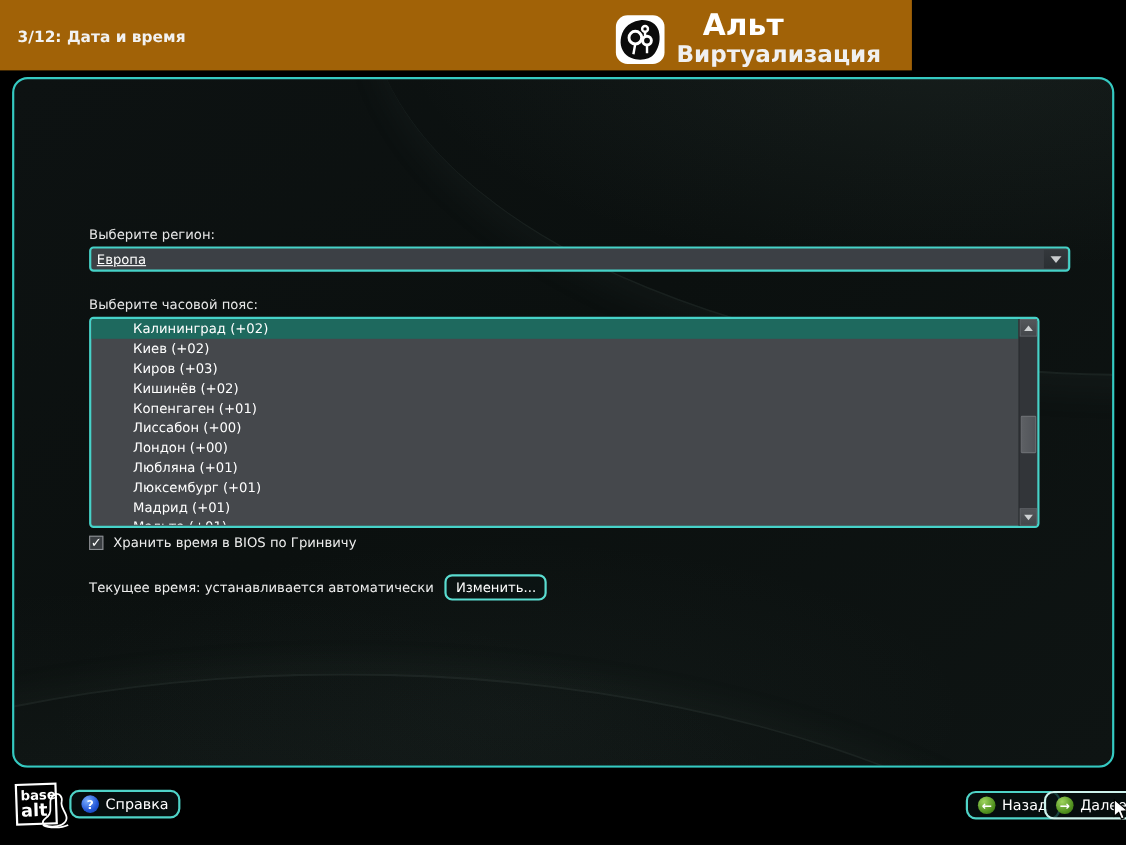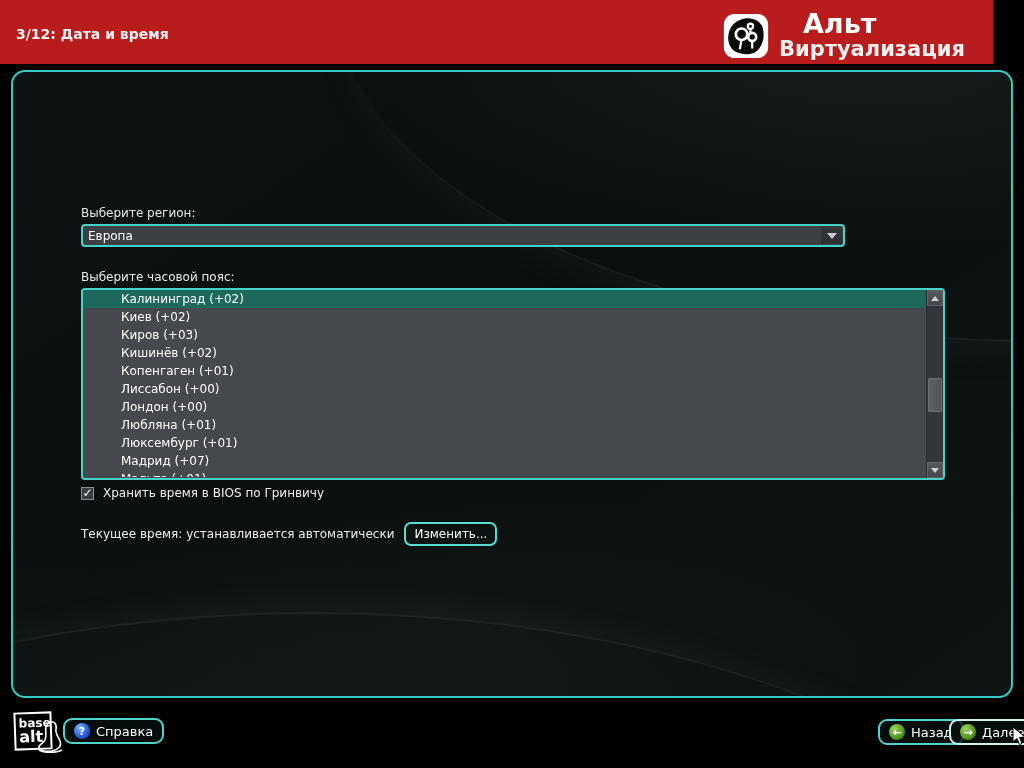--- a/index.html
+++ b/index.html
@@ -6,22 +6,22 @@
   html, body { width: 1024px; height: 768px; overflow: hidden; }
   body {
     background: #000;
     font-family: "DejaVu Sans", "Liberation Sans", sans-serif;
     color: #fff;
     position: relative;
   }
 
   
   .topbar {
-    position: absolute; left: 0; top: 0; width: 993px; height: 64px;
-    background: #b91c1c;
+    position: absolute; left: 0; top: 0; width: 829px; height: 64px;
+    background: #a16207;
   }
   .step-title {
     position: absolute; left: 16px; top: 26px;
     font-size: 14px; font-weight: bold; color: #f2f2f2;
   }
   .brand { position: absolute; right: 28px; top: 10px; display: flex; align-items: center; gap: 10px; }
   .brand-icon { width: 46px; height: 46px; }
   .brand-text .brand-name { font-size: 27px; font-weight: bold; color: #fff; line-height: 1.0; margin-left: 24px; }
   .brand-text .brand-product { font-size: 21px; font-weight: 700; color: #f0f0f0; line-height: 1.15; }
 
@@ -51,23 +51,23 @@
   }
 
   .form-area { position: absolute; left: 68px; top: 0; width: 866px; }
 
   .field-label { font-size: 12px; color: #e8e8e8; }
   .label-region { position: absolute; top: 134px; left: 0; }
   .label-tz { position: absolute; top: 198px; left: 0; }
 
   
   .combo {
-    position: absolute; top: 152px; left: 0; width: 764px; height: 23px;
+    position: absolute; top: 152px; left: 0; width: 892px; height: 23px;
     background: #3c4045; border: 2px solid #46d2c8; border-radius: 4px;
-    display: flex; align-items: center; cursor: default;
+    display: flex; align-items: center; cursor: default; text-decoration: underline;
   }
   .combo-value { flex: 1; font-size: 12px; color: #fff; padding-left: 5px; }
   .combo-btn {
     width: 21px; height: 17px; margin-right: 1px;
     background: linear-gradient(#34383c, #2b2f33);
     display: flex; align-items: center; justify-content: center;
   }
   .combo-arrow {
     width: 0; height: 0;
     border-left: 5px solid transparent; border-right: 5px solid transparent;
@@ -197,21 +197,21 @@
       <div class="list-rows">
         <div class="list-row selected">Калининград (+02)</div>
         <div class="list-row">Киев (+02)</div>
         <div class="list-row">Киров (+03)</div>
         <div class="list-row">Кишинёв (+02)</div>
         <div class="list-row">Копенгаген (+01)</div>
         <div class="list-row">Лиссабон (+00)</div>
         <div class="list-row">Лондон (+00)</div>
         <div class="list-row">Любляна (+01)</div>
         <div class="list-row">Люксембург (+01)</div>
-        <div class="list-row">Мадрид (+07)</div>
+        <div class="list-row">Мадрид (+01)</div>
         <div class="list-row partial">Мальта (+01)</div>
       </div>
       <div class="scrollbar">
         <div class="sb-btn">
           <div class="sb-up-arrow"></div>
         </div>
         <div class="sb-track">
           <div class="sb-thumb"></div>
         </div>
         <div class="sb-btn">

